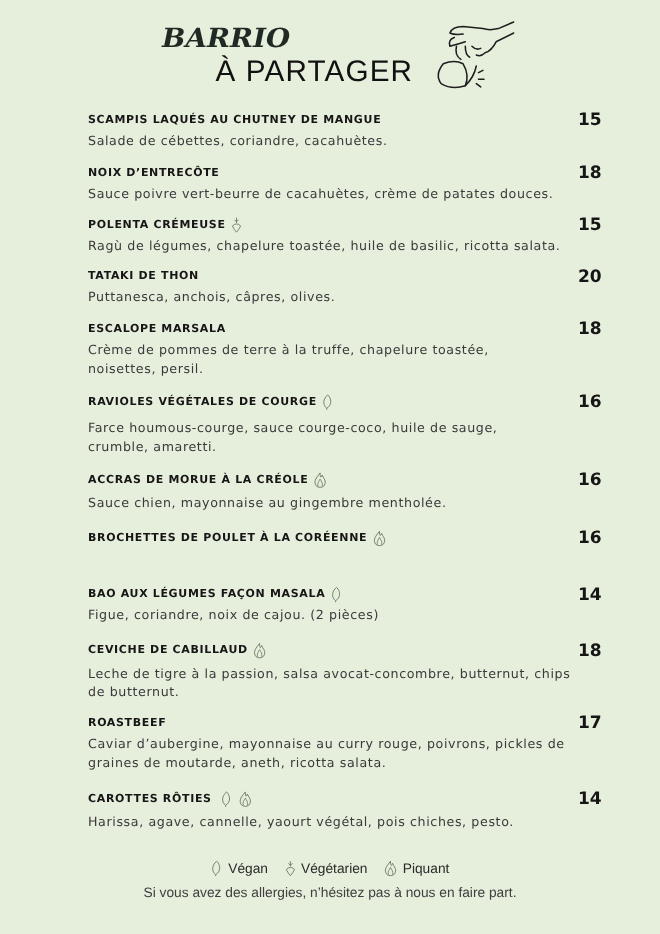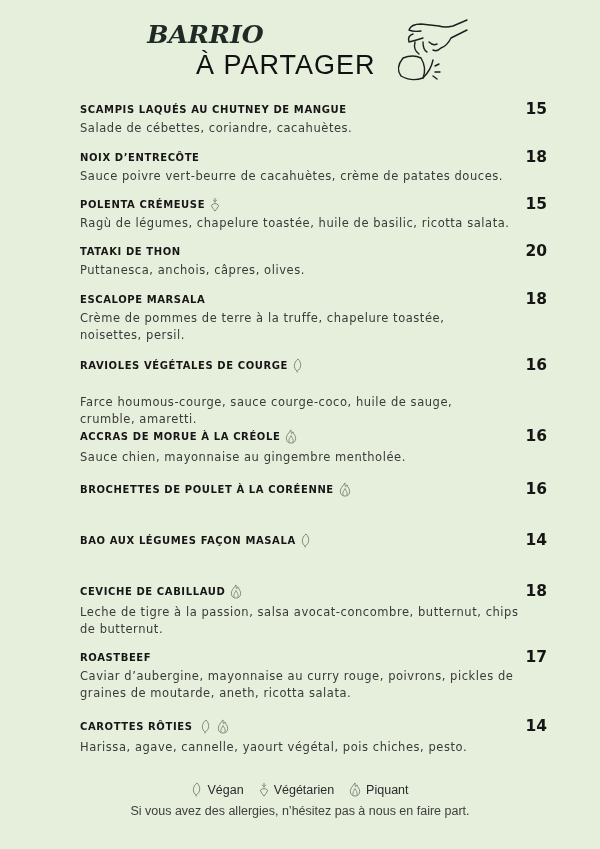--- a/index.html
+++ b/index.html
@@ -152,21 +152,21 @@
   <div class="item" style="position:absolute; top:256px;">
     <div class="item-head" style="width:467px;">
       <div class="item-name">
           <span>RAVIOLES VÉGÉTALES DE COURGE</span>
         <span class="ico"><svg>
               <use href="#sym-leaf"></use>
             </svg></span>
         </div>
       <div class="item-price">16</div>
     </div>
-    <div class="item-desc" style="width:420px; margin-top:20px;">Farce houmous-courge, sauce courge-coco, huile de sauge, crumble, amaretti.</div>
+    <div class="item-desc" style="width:420px; margin-top:7px;">Farce houmous-courge, sauce courge-coco, huile de sauge, crumble, amaretti.</div>
   </div>
 
   <div class="item" style="position:absolute; top:327px;">
     <div class="item-head" style="width:467px;">
       <div class="item-name">
           <span>ACCRAS DE MORUE À LA CRÉOLE</span>
         <span class="ico" style="width:14px;"><svg>
               <use href="#sym-flame"></use>
             </svg></span>
         </div>
@@ -190,20 +190,21 @@
   <div class="item" style="position:absolute; top:431px;">
     <div class="item-head" style="width:467px;">
       <div class="item-name">
           <span>BAO AUX LÉGUMES FAÇON MASALA</span>
         <span class="ico"><svg>
               <use href="#sym-leaf"></use>
             </svg></span>
         </div>
       <div class="item-price">14</div>
     </div>
+    <div class="item-desc">Figue, coriandre, noix de cajou. (2 pièces)</div>
   </div>
 
   <div class="item" style="position:absolute; top:482px;">
     <div class="item-head" style="width:467px;">
       <div class="item-name">
           <span>CEVICHE DE CABILLAUD</span>
         <span class="ico" style="width:14px;"><svg>
               <use href="#sym-flame"></use>
             </svg></span>
         </div>

